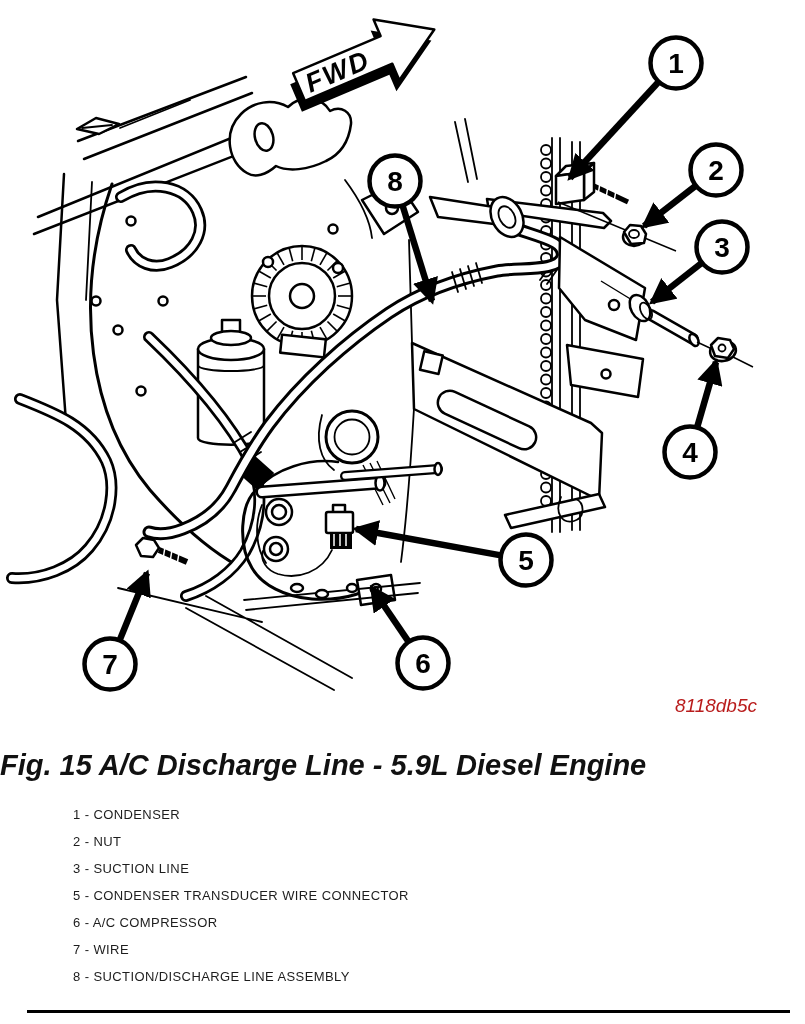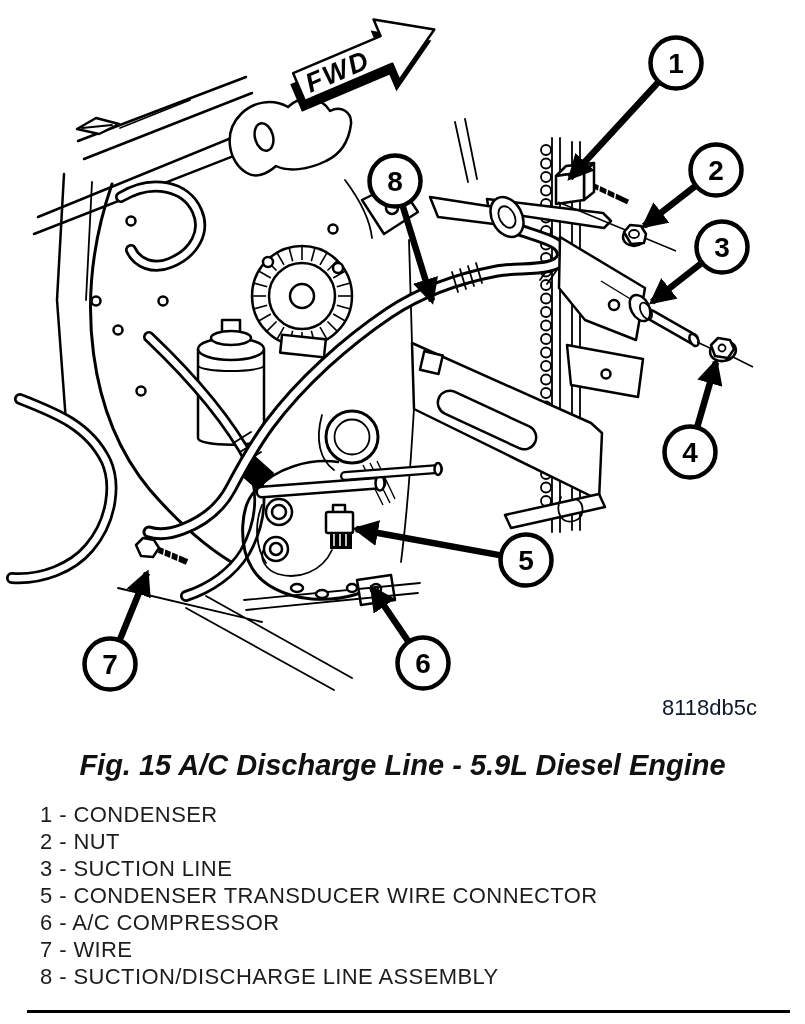--- a/index.html
+++ b/index.html
@@ -16,25 +16,25 @@
   .coil{fill:#fff;stroke:#000;stroke-width:1.8;}
   .fin{stroke:#000;stroke-width:1.6;}
   .tubeO{fill:none;stroke:#000;stroke-linecap:round;}
   .tubeI{fill:none;stroke:#fff;stroke-linecap:round;}
   .callout-circle{fill:#fff;stroke:#000;stroke-width:4.5;}
   .callout-num{font-family:"Liberation Sans",sans-serif;font-weight:bold;font-size:28px;
                fill:#000;text-anchor:middle;}
   .callout-lead{stroke:#000;stroke-width:6.5;fill:none;}
   .fwd-text{font-family:"Liberation Sans",sans-serif;font-weight:bold;font-style:italic;
             font-size:27px;letter-spacing:2px;fill:#000;}
-  .image-code{position:absolute;top:695px;right:48px;font-size:22px;color:#0f172a;}
-  .caption{position:absolute;top:749px;left:0;right:0;text-align:center;
+  .image-code{position:absolute;top:695px;right:48px;font-size:19px;color:#b91c1c;font-style:italic;}
+  .caption{position:absolute;top:749px;left:0;right:0;
            font-size:29px;font-weight:bold;font-style:italic;color:#111;}
   .legend{position:absolute;top:801px;left:40px;right:20px;}
-  .legend-item{font-size:22px;line-height:27px;letter-spacing:0.4px;color:#1d1d1d;white-space:nowrap;}
+  .legend-item{font-size:13px;line-height:27px;letter-spacing:0.4px;color:#1d1d1d;white-space:nowrap;margin-left:33px;}
   .bottom-rule{position:absolute;top:1010px;left:27px;width:763px;height:3px;background:#000;}
 </style>
 </head>
 <body>
 
 <div class="page">
 
   <svg id="diagram" width="805" height="735" viewBox="0 0 805 735">
     <defs>
       <marker id="arrowhead" viewBox="0 0 10 10" refX="8.5" refY="5" markerWidth="4" markerHeight="4" orient="auto-start-reverse">

